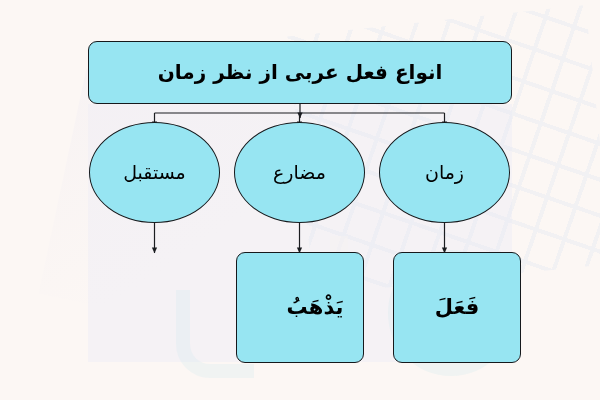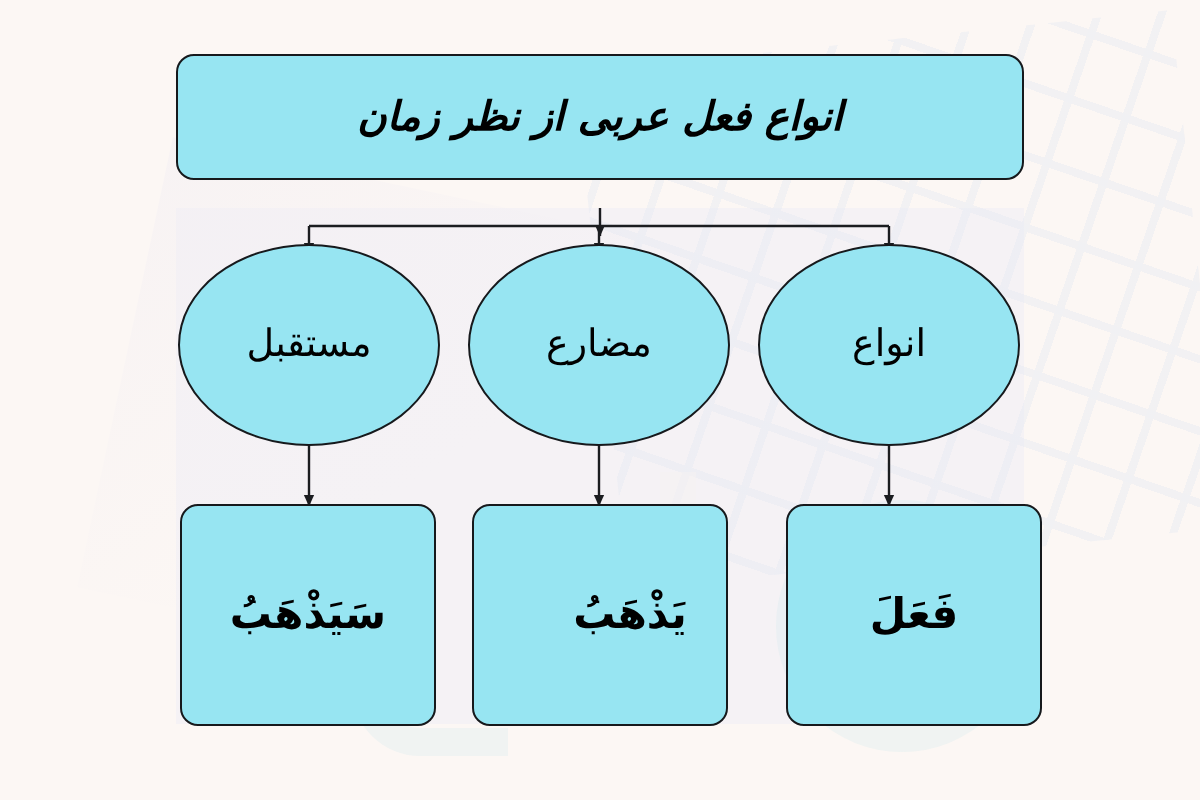--- a/index.html
+++ b/index.html
@@ -108,28 +108,27 @@
     display: flex;
     align-items: center;
     justify-content: center;
     color: #000000;
     text-align: center;
     line-height: 1.35;
   }
 
   #title-node {
     left: 88px;
-    top: 27px;
+    top: 41px;
     width: 424px;
     height: 63px;
     border-radius: 9px;
     font-size: 20px;
     font-weight: bold;
     letter-spacing: 0.2px;
-    font-style: italic;
   }
 
   .ellipse-node {
     width: 131px;
     height: 101px;
     border-radius: 50%;
     font-size: 19px;
     font-weight: normal;
     top: 122px;
   }
@@ -181,21 +180,20 @@
     <line x1="299.5" y1="223" x2="299.5" y2="253" stroke="#1b1d20" stroke-width="1.2" marker-end="url(#arrowhead)"></line>
     <line x1="444.5" y1="223" x2="444.5" y2="253" stroke="#1b1d20" stroke-width="1.2" marker-end="url(#arrowhead)"></line>
   </svg>
 
   <div class="node" id="title-node">انواع فعل عربی از نظر زمان</div>
 
   <div class="node ellipse-node" id="ellipse-mostaqbal">مستقبل</div>
 
   <div class="node ellipse-node" id="ellipse-mozare">مضارع</div>
 
-  <div class="node ellipse-node" id="ellipse-mazi">انواع</div>
+  <div class="node ellipse-node" id="ellipse-mazi">زمان</div>
 
-  <div class="node leaf-node" id="leaf-sayadhhabu">سَيَذْهَبُ</div>
 
   <div class="node leaf-node" id="leaf-yadhhabu">يَذْهَبُ</div>
 
   <div class="node leaf-node" id="leaf-faala">فَعَلَ</div>
 
 </div>
 
 </body></html>

